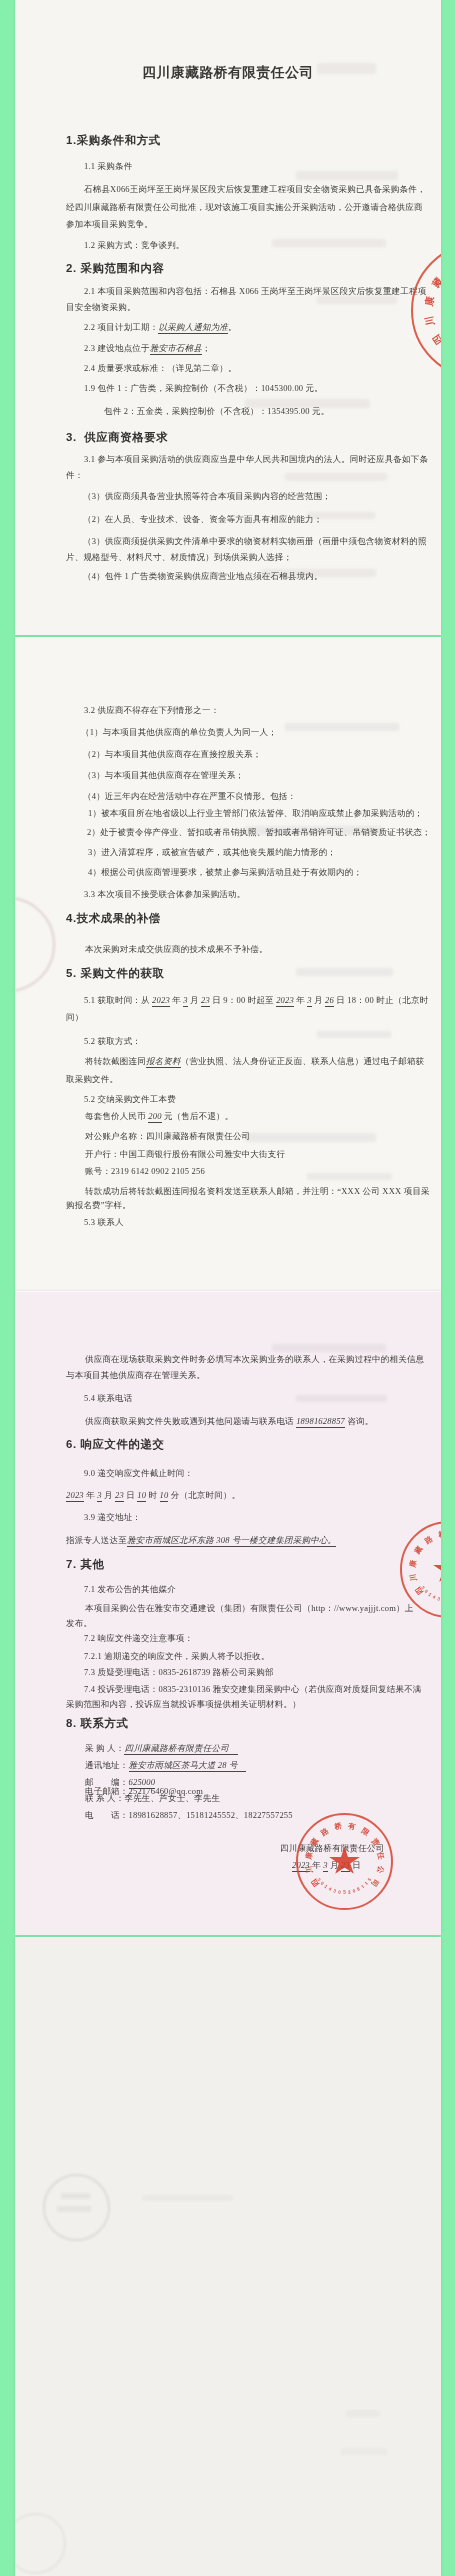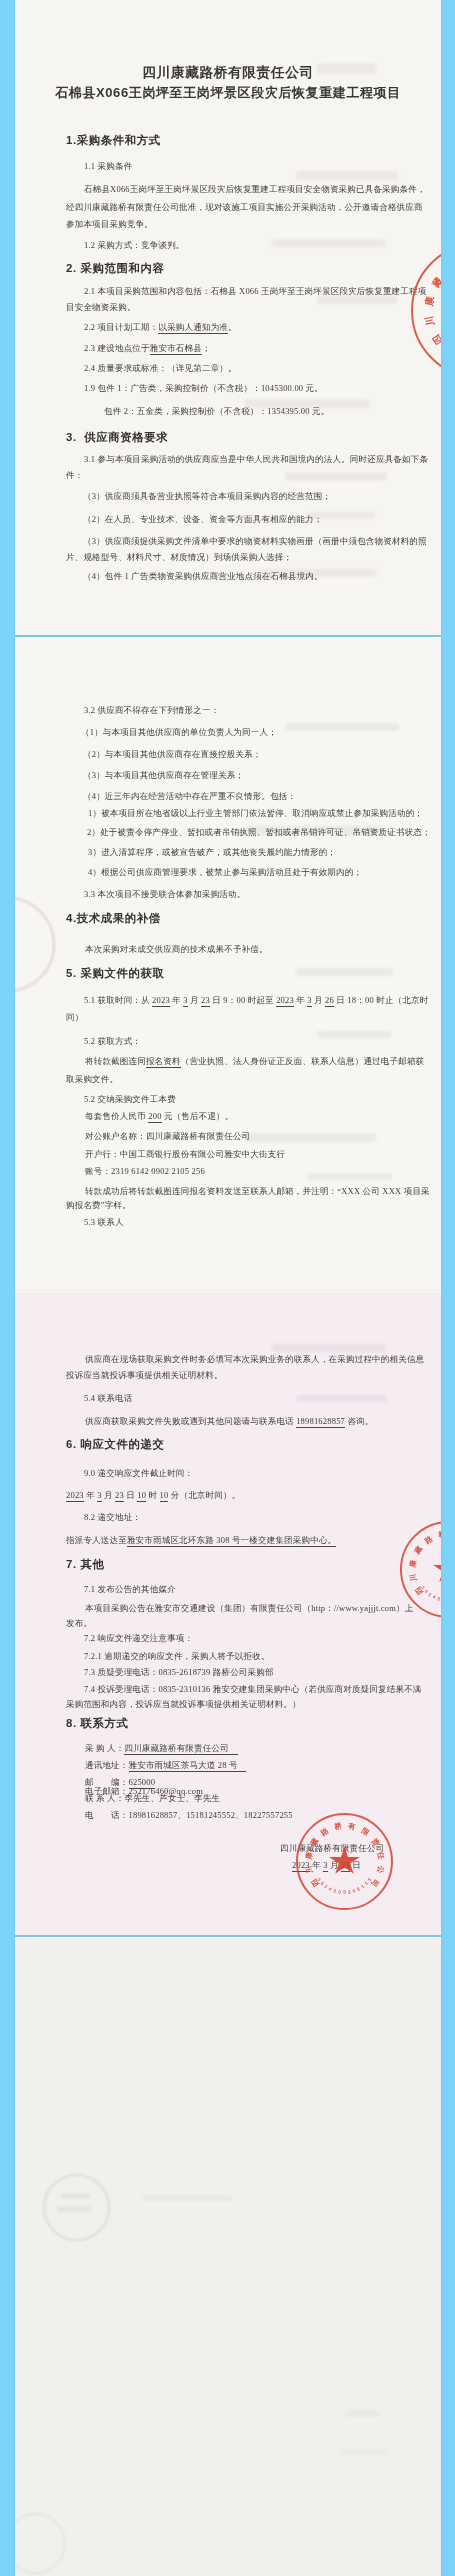--- a/index.html
+++ b/index.html
@@ -1,34 +1,34 @@
 <!DOCTYPE html>
 <html style="font-size:9px"><head>
 <meta charset="utf-8">
 <style>
   html,body{margin:0;padding:0;background:#e9e7e4;}
-  #canvas{position:relative;width:456px;height:2576px;overflow:hidden;background:#7dd3fc;
+  #canvas{position:relative;width:456px;height:2576px;overflow:hidden;background:#86efac;
           font-family:"Liberation Serif",serif;}
   .page{position:absolute;left:15px;width:426px;overflow:hidden;box-shadow:0 0 2.8px rgba(0,0,0,.10);}
   .page1{top:0;height:635px;background:#f7f5f2;}
   .page2{top:637px;height:653px;background:#f7f6f3;border-top:0.6px solid #fff;}
   .page3{top:1291px;height:643px;background:#f6edf3;border-top:0.6px solid #fdf6fa;}
   .page4{top:1937px;height:639px;background:#f1f0ed;border-top:0.6px solid #fbfaf7;}
   .clip{position:absolute;left:15px;width:426px;overflow:hidden;z-index:6;pointer-events:none;}
   .clip1{top:0;height:635px;} .clip2{top:637px;height:653px;}
   .clip3{top:1291px;height:643px;} .clip4{top:1937px;height:639px;}
   #textlayer{position:absolute;inset:0;z-index:5;}
   .ln{position:absolute;white-space:pre;font:400 8.5px/1.25 "Liberation Serif",serif;
       color:#3d3b38;letter-spacing:0.2px;}
   .hd{position:absolute;white-space:pre;font:700 11.4px/1.2 "Liberation Sans",sans-serif;
       color:#343230;letter-spacing:0.6px;}
   .t{position:absolute;left:0;right:0;text-align:center;white-space:pre;
      font:700 13.7px/1.25 "Liberation Sans",sans-serif;color:#3a3836;letter-spacing:0.6px;}
   .t2{font-size:13px;}
-  .u{border-bottom:0.6px solid #4a4845;padding-bottom:0.6px;}
+  .u{border-bottom:0.6px solid #4a4845;padding-bottom:0.6px;font-style:italic;}
   .smudge{position:absolute;background:rgba(118,114,110,.09);filter:blur(1.7px);
           border-radius:1.7px;z-index:2;}
   .seal{position:absolute;width:97px;height:97px;filter:blur(0.2px);opacity:.93;}
   .seal-lg{width:137px;height:137px;}
   .sring{position:absolute;inset:0;border:2.3px solid rgba(213,62,40,.88);border-radius:50%;}
   .seal-lg .sring{border-width:2.8px;}
   .sc{position:absolute;left:50%;top:50%;width:8px;height:8px;margin:-4px 0 0 -4px;
       font:700 7.4px/1 "Liberation Sans",sans-serif;color:rgba(205,55,35,.92);
       text-align:center;transform-origin:center;}
   .seal-lg .sc{font-size:9.7px;}
@@ -69,21 +69,20 @@
   <div class="smudge" style="left:245px;top:1133px;width:131px;height:8.5px"></div>
   <div class="smudge" style="left:307px;top:1173px;width:85px;height:7.4px"></div>
   <div class="smudge" style="left:272px;top:1344px;width:114px;height:8px"></div>
   <div class="smudge" style="left:296px;top:1395px;width:91px;height:7.4px"></div>
   <div class="smudge" style="left:142px;top:2195px;width:91px;height:6.3px;opacity:.6"></div>
   <div class="smudge" style="left:346px;top:2410px;width:34px;height:7.4px;opacity:.6"></div>
   <div class="smudge" style="left:341px;top:2448px;width:46px;height:6.8px;opacity:.5"></div>
 
   <div id="textlayer">
     <div class="t" style="top:64px">四川康藏路桥有限责任公司</div>
-    <div class="t t2" style="top:85px">石棉县X066王岗坪至王岗坪景区段灾后恢复重建工程项目</div>
 
     <div class="hd" style="left:66px;top:134px">1.采购条件和方式</div>
     <div class="ln" style="left:84px;top:161px">1.1 采购条件</div>
     <div class="ln" style="left:84px;top:184px">石棉县X066王岗坪至王岗坪景区段灾后恢复重建工程项目安全物资采购已具备采购条件，</div>
     <div class="ln" style="left:66px;top:202px">经四川康藏路桥有限责任公司批准，现对该施工项目实施公开采购活动，公开邀请合格供应商</div>
     <div class="ln" style="left:66px;top:219px">参加本项目采购竞争。</div>
     <div class="ln" style="left:84px;top:240px">1.2 采购方式：竞争谈判。</div>
 
     <div class="hd" style="left:66px;top:262px">2. 采购范围和内容</div>
     <div class="ln" style="left:84px;top:286px">2.1 本项目采购范围和内容包括：石棉县 X066 王岗坪至王岗坪景区段灾后恢复重建工程项</div>
@@ -126,28 +125,28 @@
     <div class="ln" style="left:84px;top:1094px">5.2 交纳采购文件工本费</div>
     <div class="ln" style="left:85px;top:1111px"><span>每套售价人民币 </span><span class="u">200</span><span> 元（售后不退）。</span></div>
     <div class="ln" style="left:85px;top:1131px">对公账户名称：四川康藏路桥有限责任公司</div>
     <div class="ln" style="left:85px;top:1149px">开户行：中国工商银行股份有限公司雅安中大街支行</div>
     <div class="ln" style="left:85px;top:1166px">账号：2319 6142 0902 2105 256</div>
     <div class="ln" style="left:85px;top:1186px">转款成功后将转款截图连同报名资料发送至联系人邮箱，并注明：“XXX 公司 XXX 项目采</div>
     <div class="ln" style="left:66px;top:1200px">购报名费”字样。</div>
     <div class="ln" style="left:84px;top:1217px">5.3 联系人</div>
 
     <div class="ln" style="left:85px;top:1354px">供应商在现场获取采购文件时务必填写本次采购业务的联系人，在采购过程中的相关信息</div>
-    <div class="ln" style="left:66px;top:1370px">投诉应当就投诉事项提供相关证明材料。</div>
+    <div class="ln" style="left:66px;top:1370px">与本项目其他供应商存在管理关系。</div>
     <div class="ln" style="left:84px;top:1393px">5.4 联系电话</div>
     <div class="ln" style="left:85px;top:1416px"><span>供应商获取采购文件失败或遇到其他问题请与联系电话 </span><span class="u">18981628857</span><span> 咨询。</span></div>
 
     <div class="hd" style="left:66px;top:1438px">6. 响应文件的递交</div>
     <div class="ln" style="left:84px;top:1468px">9.0 递交响应文件截止时间：</div>
     <div class="ln" style="left:66px;top:1490px"><span class="u">2023</span><span> 年 </span><span class="u">3</span><span> 月 </span><span class="u">23</span><span> 日 </span><span class="u">10</span><span> 时 </span><span class="u">10</span><span> 分（北京时间）。</span></div>
-    <div class="ln" style="left:84px;top:1512px">8.2 递交地址：</div>
+    <div class="ln" style="left:84px;top:1512px">3.9 递交地址：</div>
     <div class="ln" style="left:66px;top:1535px"><span>指派专人送达至</span><span class="u">雅安市雨城区北环东路 308 号一楼交建集团采购中心。</span></div>
 
     <div class="hd" style="left:66px;top:1558px">7. 其他</div>
     <div class="ln" style="left:84px;top:1584px">7.1 发布公告的其他媒介</div>
     <div class="ln" style="left:85px;top:1603px">本项目采购公告在雅安市交通建设（集团）有限责任公司（http：//www.yajjjt.com）上</div>
     <div class="ln" style="left:66px;top:1618px">发布。</div>
     <div class="ln" style="left:84px;top:1633px">7.2 响应文件递交注意事项：</div>
     <div class="ln" style="left:84px;top:1651px">7.2.1 逾期递交的响应文件，采购人将予以拒收。</div>
     <div class="ln" style="left:84px;top:1667px">7.3 质疑受理电话：0835-2618739 路桥公司采购部</div>
     <div class="ln" style="left:84px;top:1684px">7.4 投诉受理电话：0835-2310136 雅安交建集团采购中心（若供应商对质疑回复结果不满</div>

